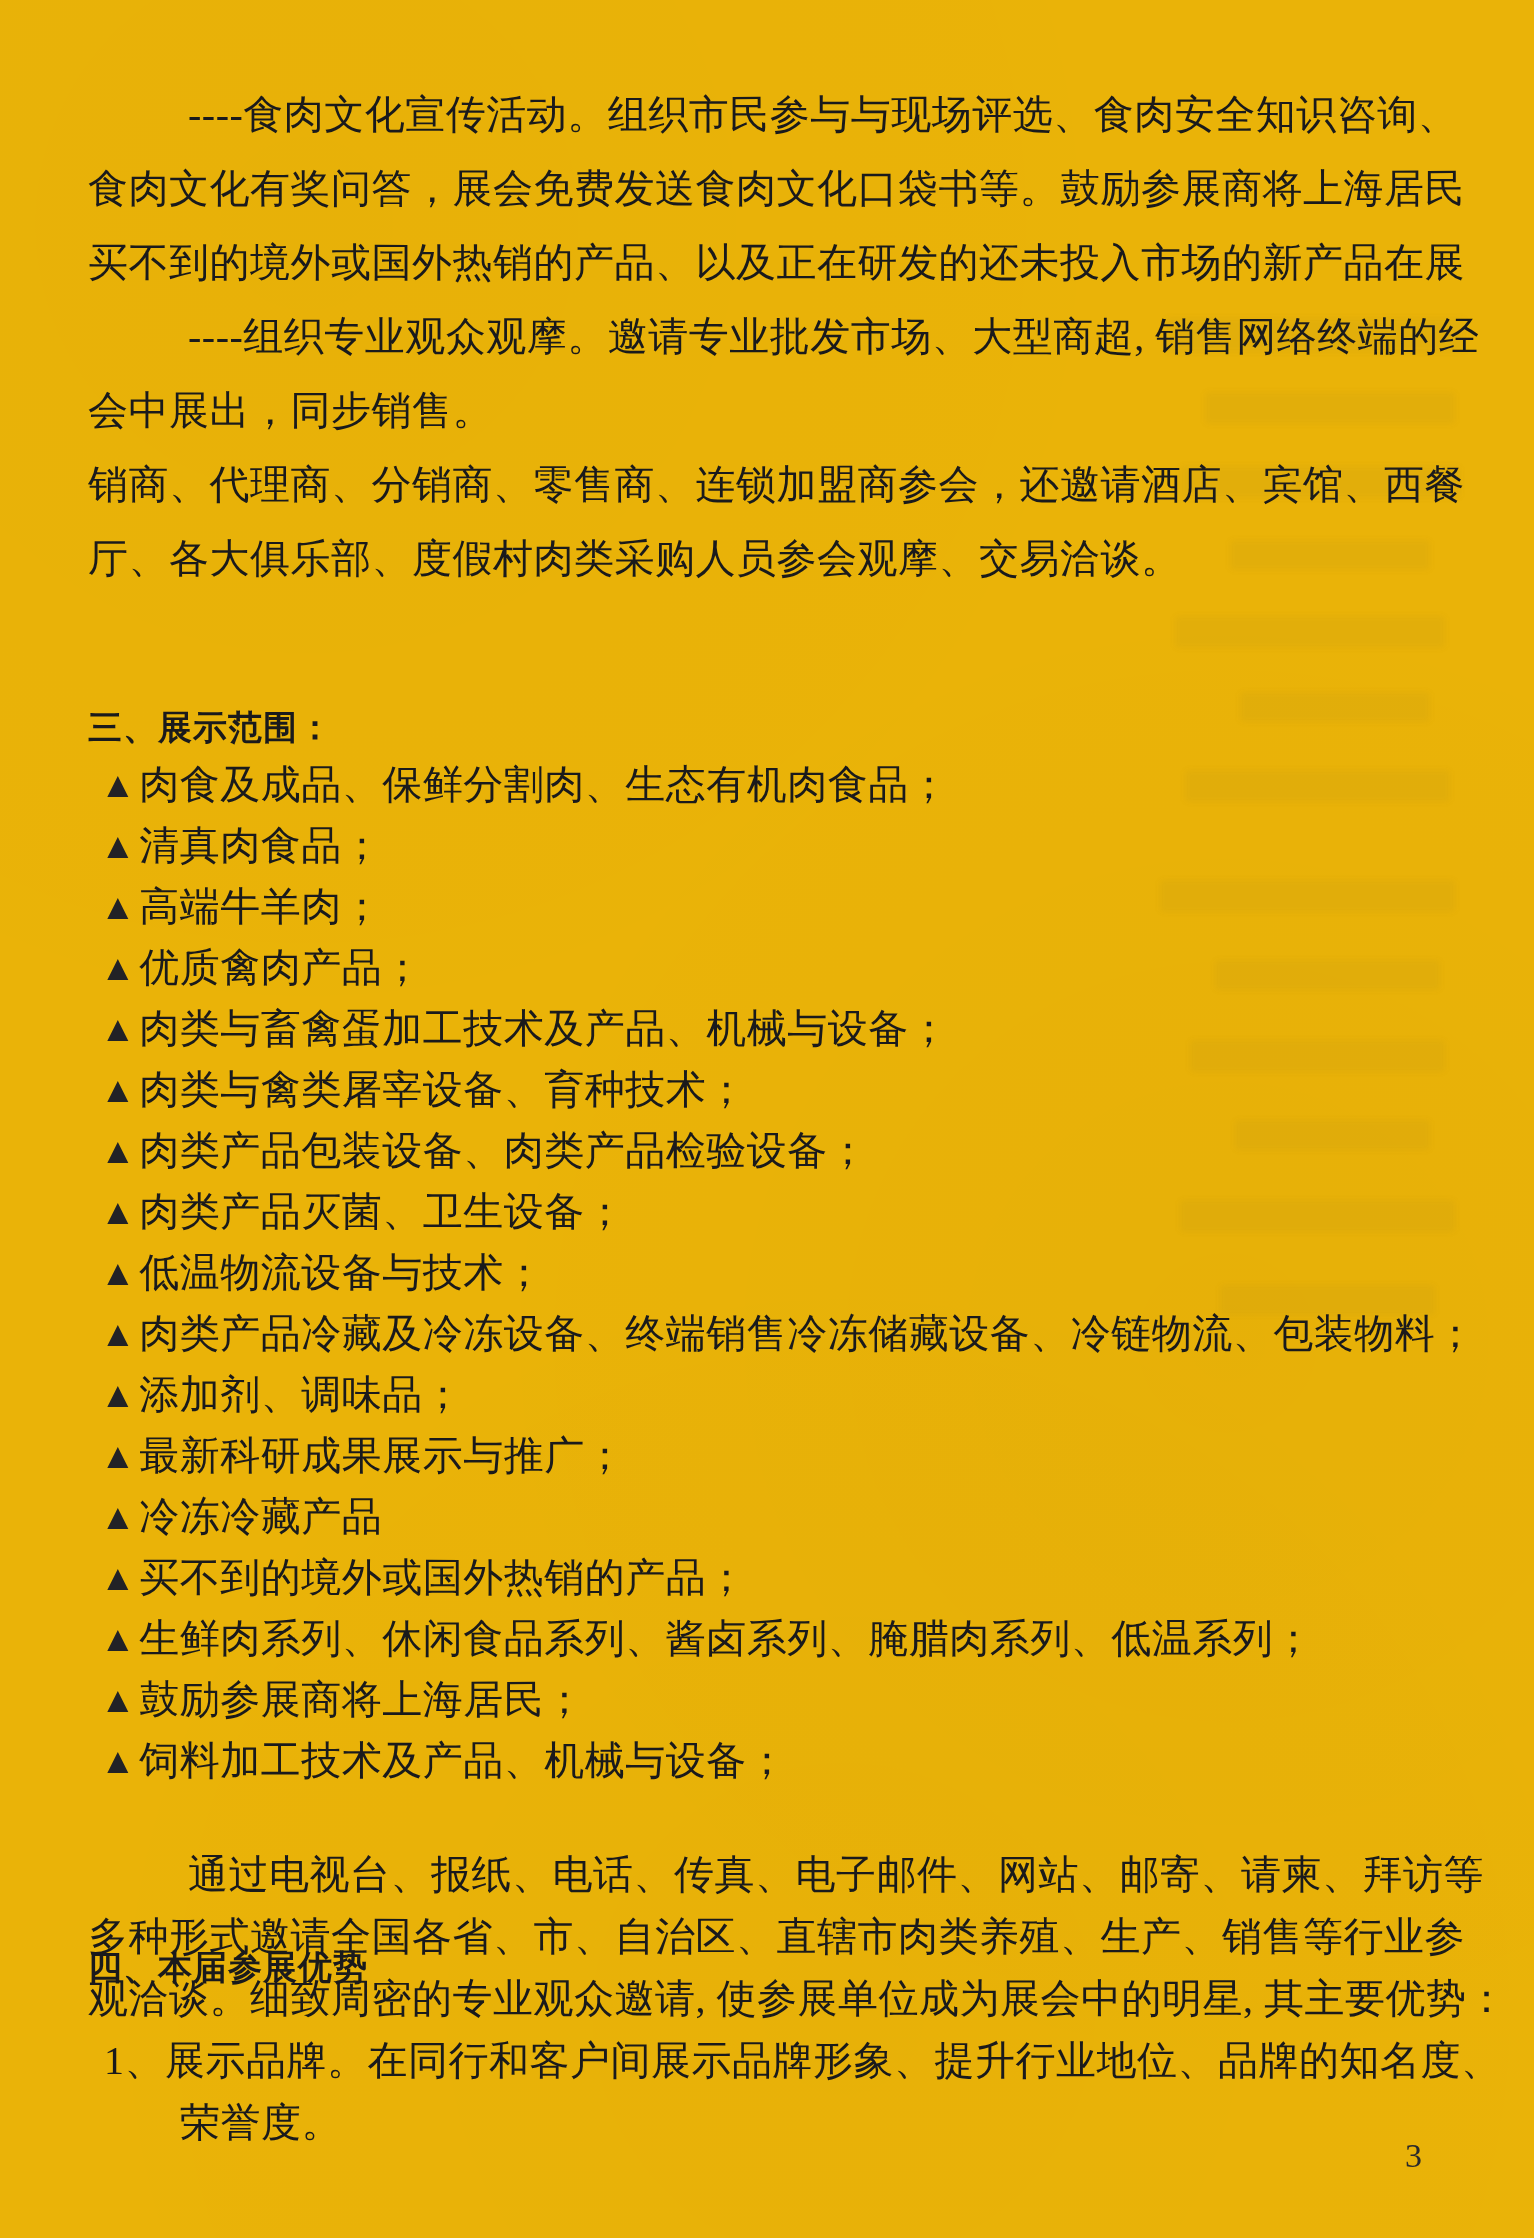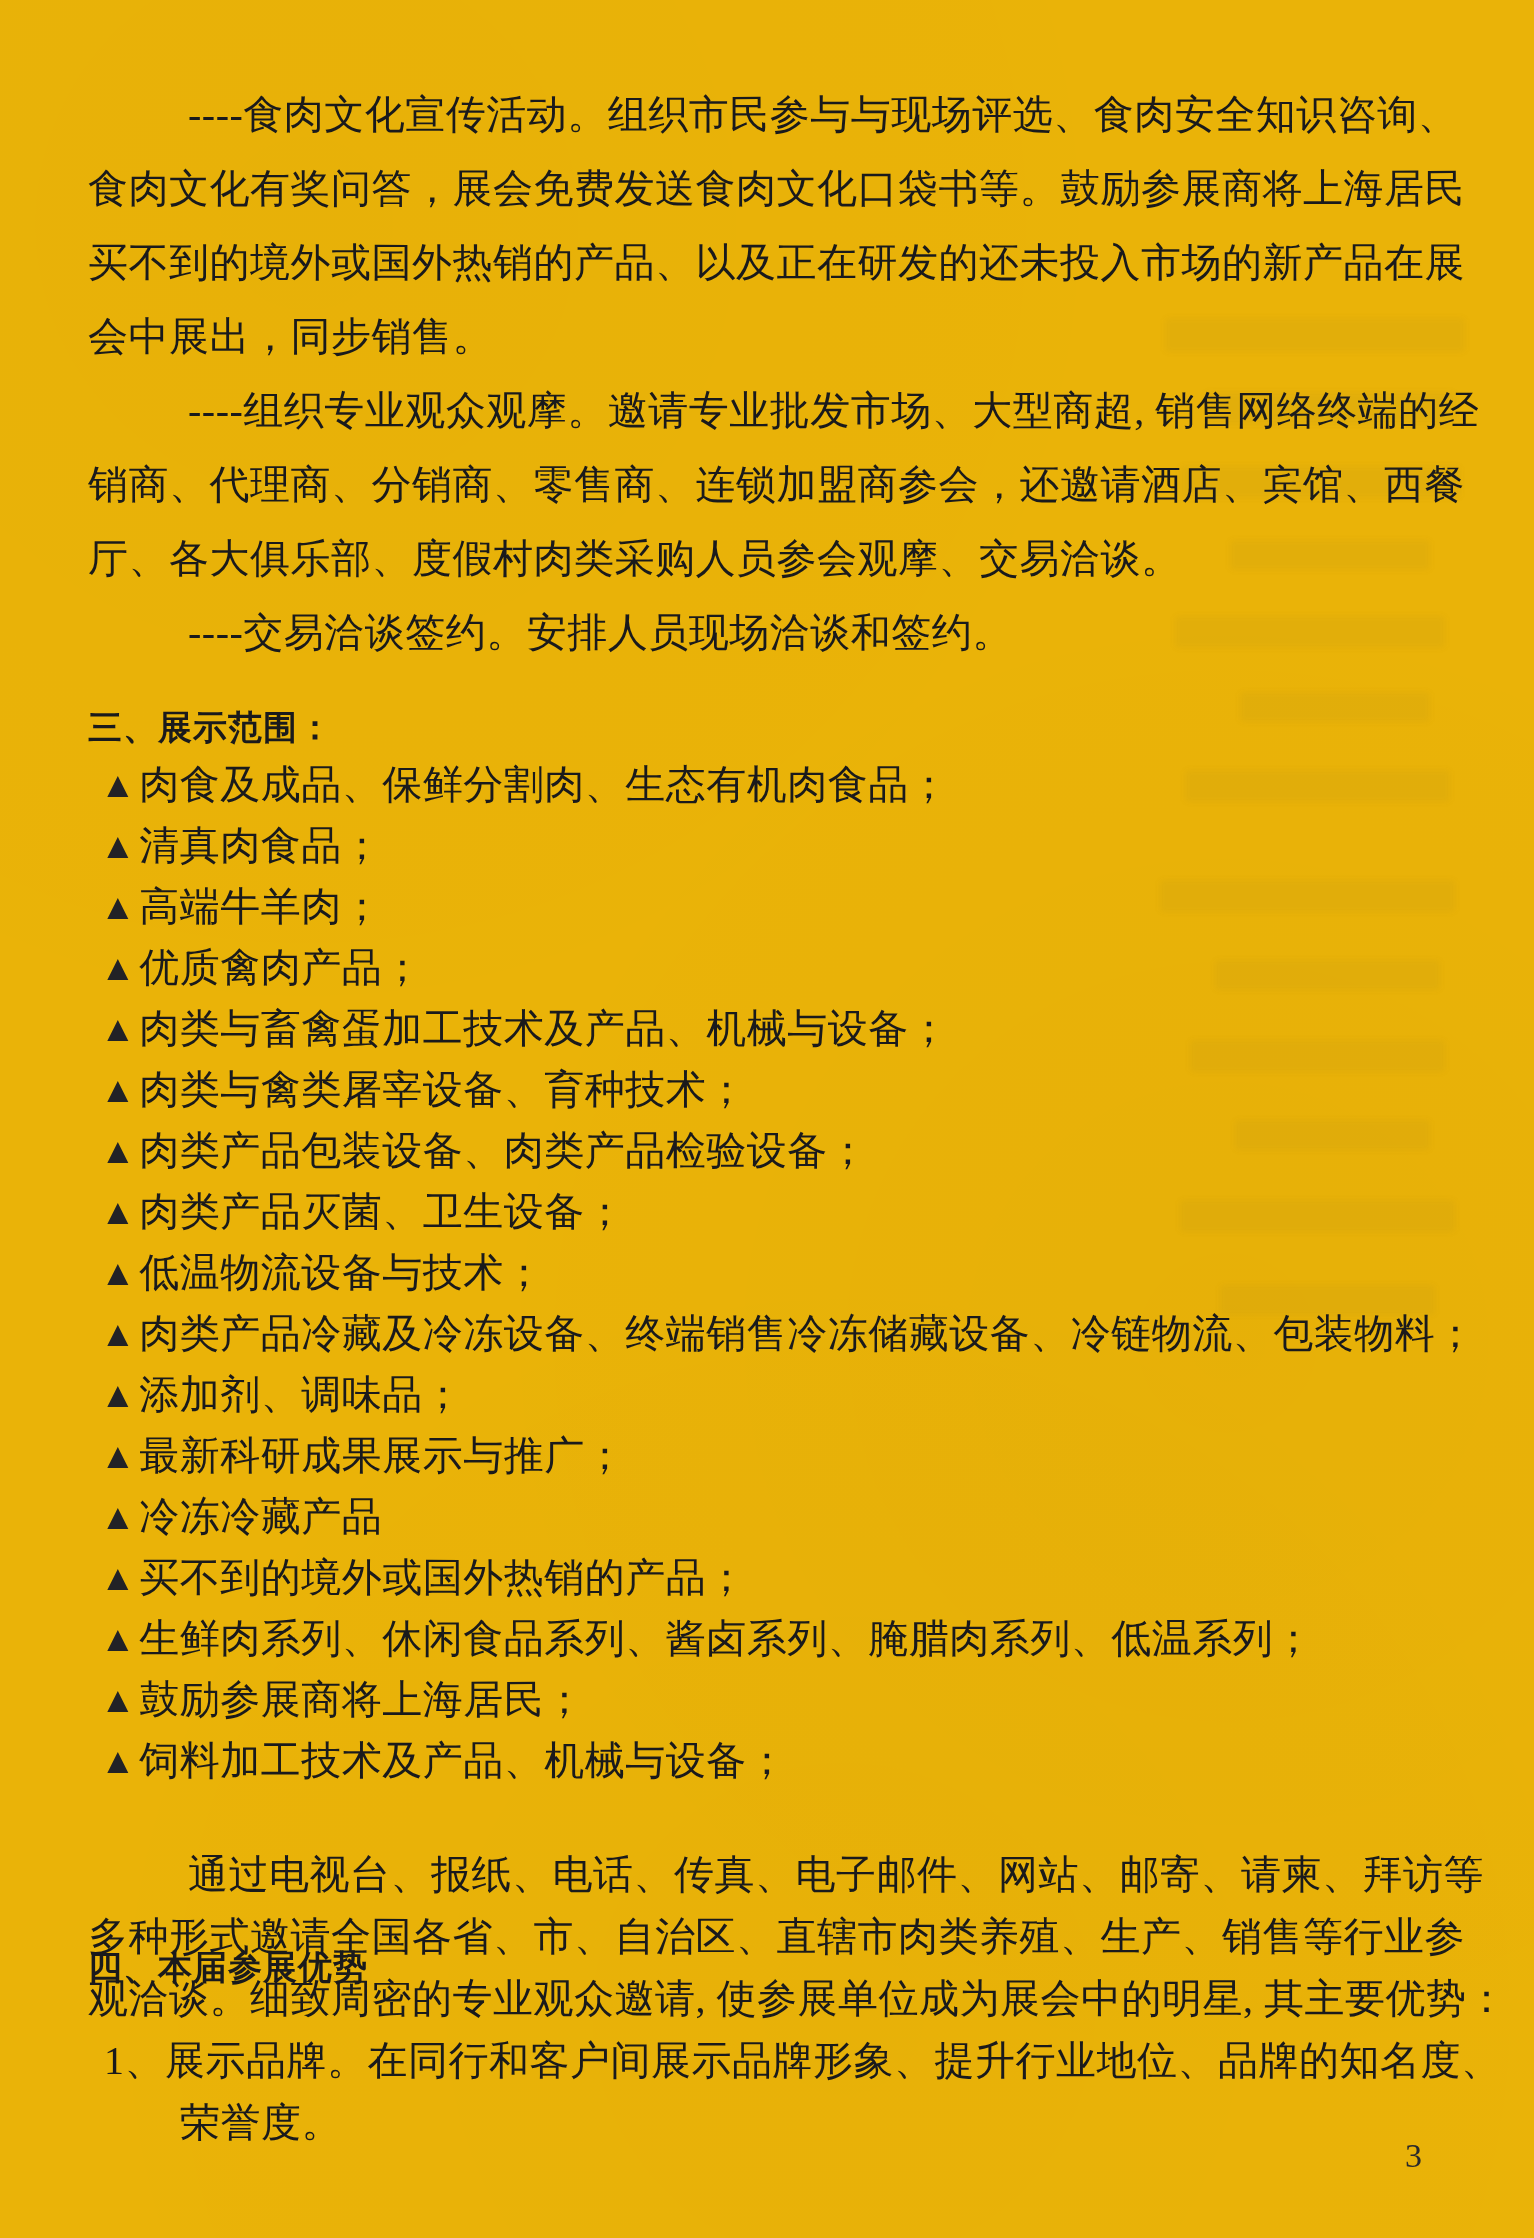--- a/index.html
+++ b/index.html
@@ -69,25 +69,24 @@
 </head>
 <body>
 
 <main class="page">
 
   <section class="block intro">
 
   <div class="line ind-para">----食肉文化宣传活动。组织市民参与与现场评选、食肉安全知识咨询、</div>
       <div class="line">食肉文化有奖问答，展会免费发送食肉文化口袋书等。鼓励参展商将上海居民</div>
       <div class="line">买不到的境外或国外热销的产品、以及正在研发的还未投入市场的新产品在展</div>
+      <div class="line ind-para">----组织专业观众观摩。邀请专业批发市场、大型商超, 销售网络终端的经</div>
       <div class="line">会中展出，同步销售。</div>
-      <div class="line ind-para">----组织专业观众观摩。邀请专业批发市场、大型商超, 销售网络终端的经</div>
       <div class="line">销商、代理商、分销商、零售商、连锁加盟商参会，还邀请酒店、宾馆、西餐</div>
       <div class="line">厅、各大俱乐部、度假村肉类采购人员参会观摩、交易洽谈。</div>
-      <div class="line ind-para">----交易洽谈签约。安排人员现场洽谈和签约。</div>
     </section>
 
   <h2 class="block heading scope-heading">三、展示范围：</h2>
 
   <section class="block scope-list">
 
   <div class="line"><span class="tri">▲</span><span>肉食及成品、保鲜分割肉、生态有机肉食品；</span></div>
       <div class="line"><span class="tri">▲</span><span>清真肉食品；</span></div>
       <div class="line"><span class="tri">▲</span><span>高端牛羊肉；</span></div>
       <div class="line"><span class="tri">▲</span><span>优质禽肉产品；</span></div>

